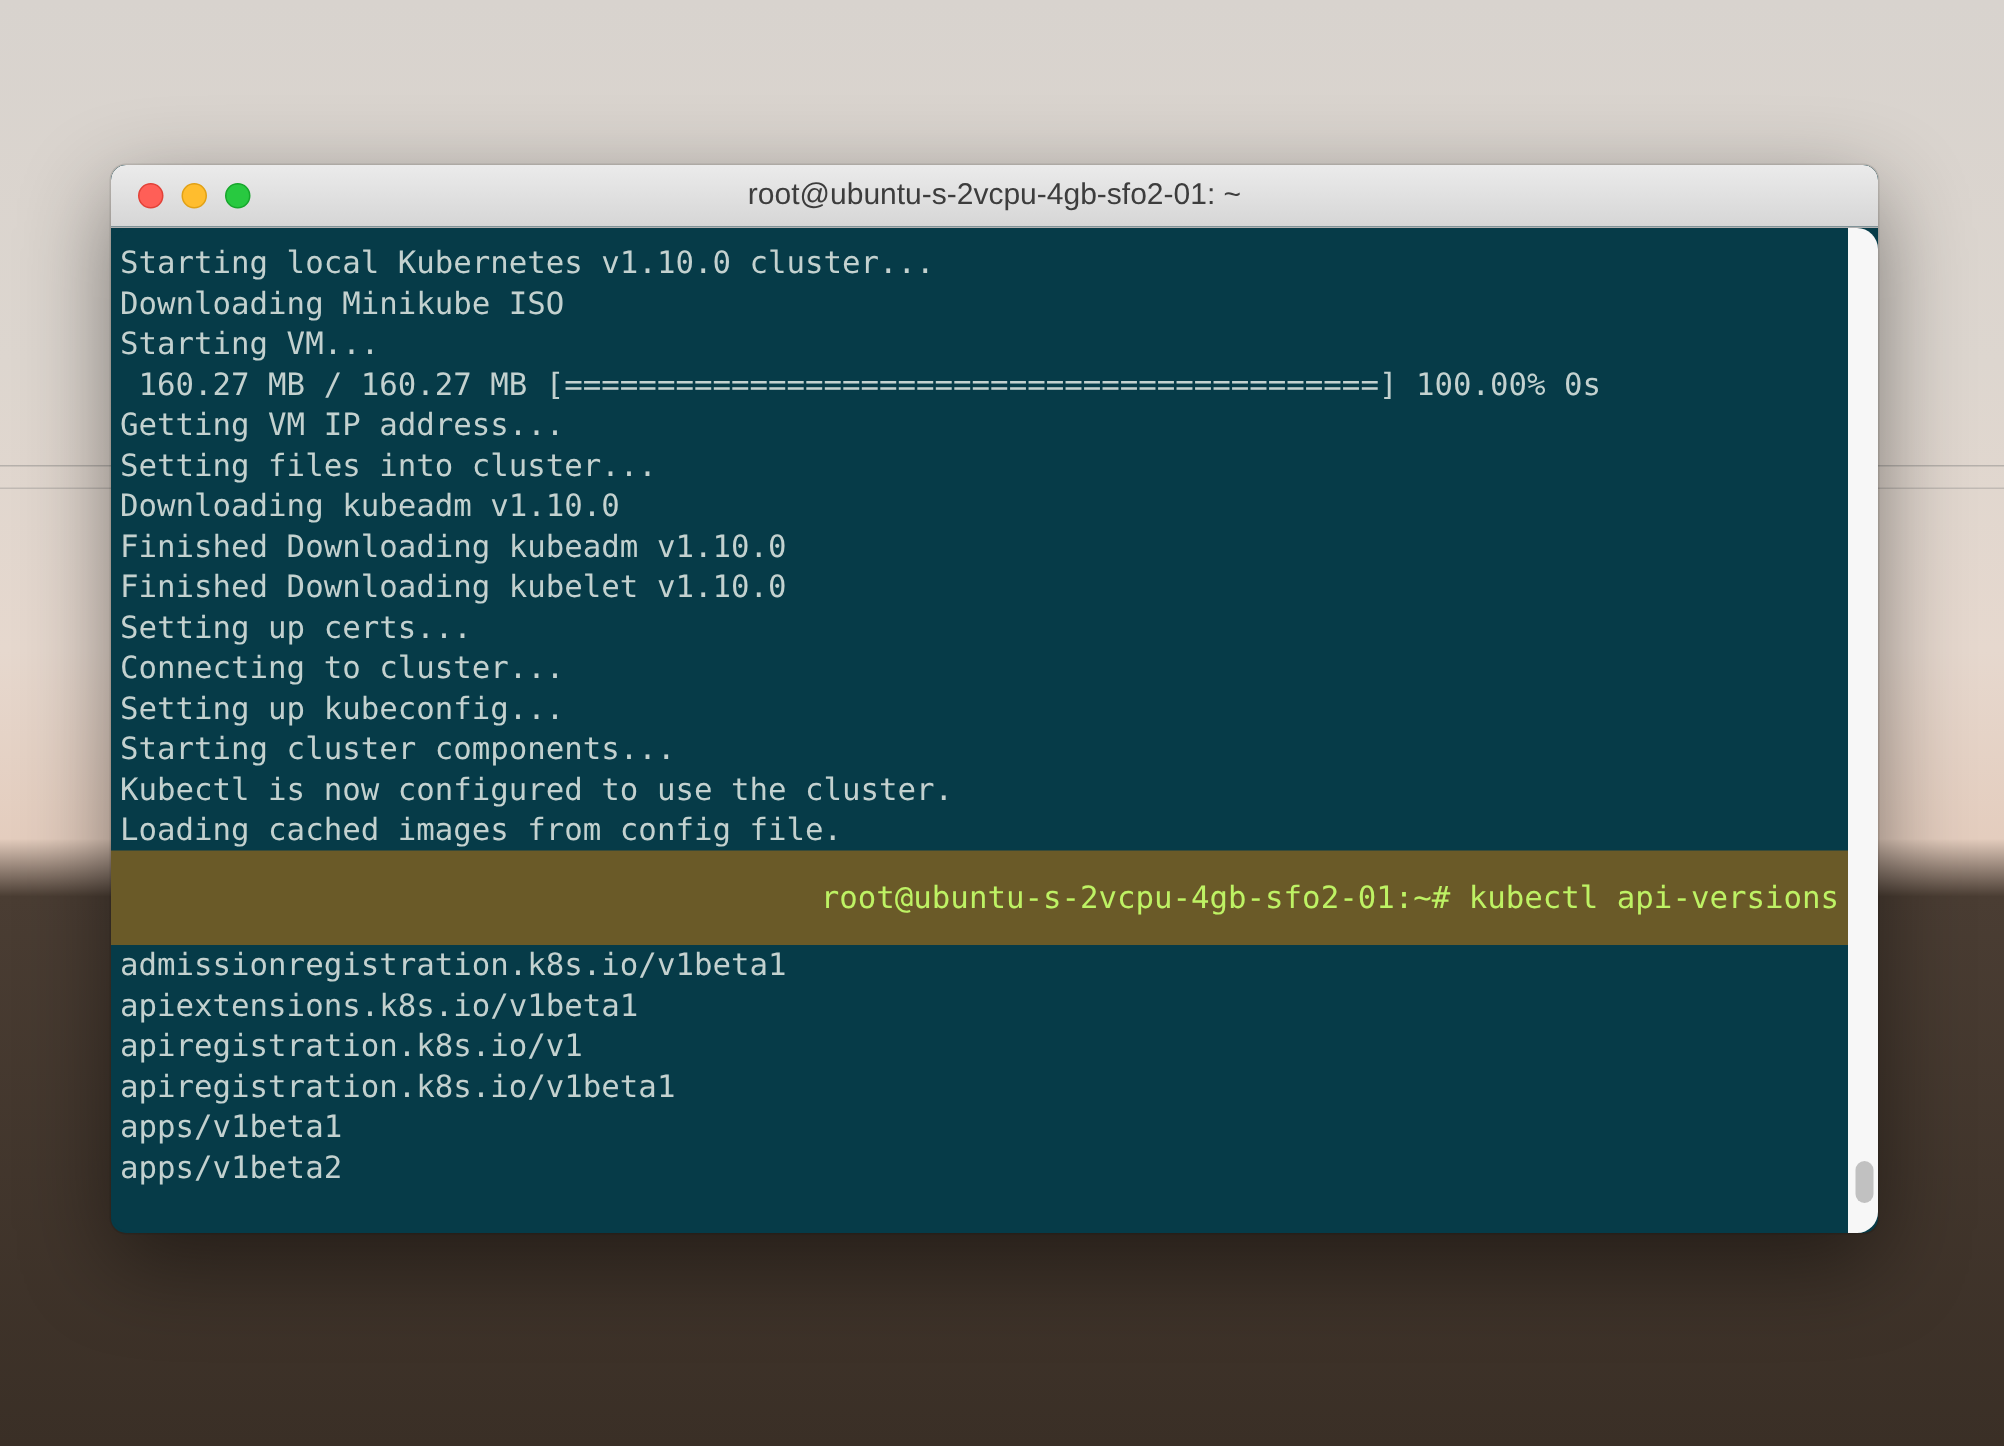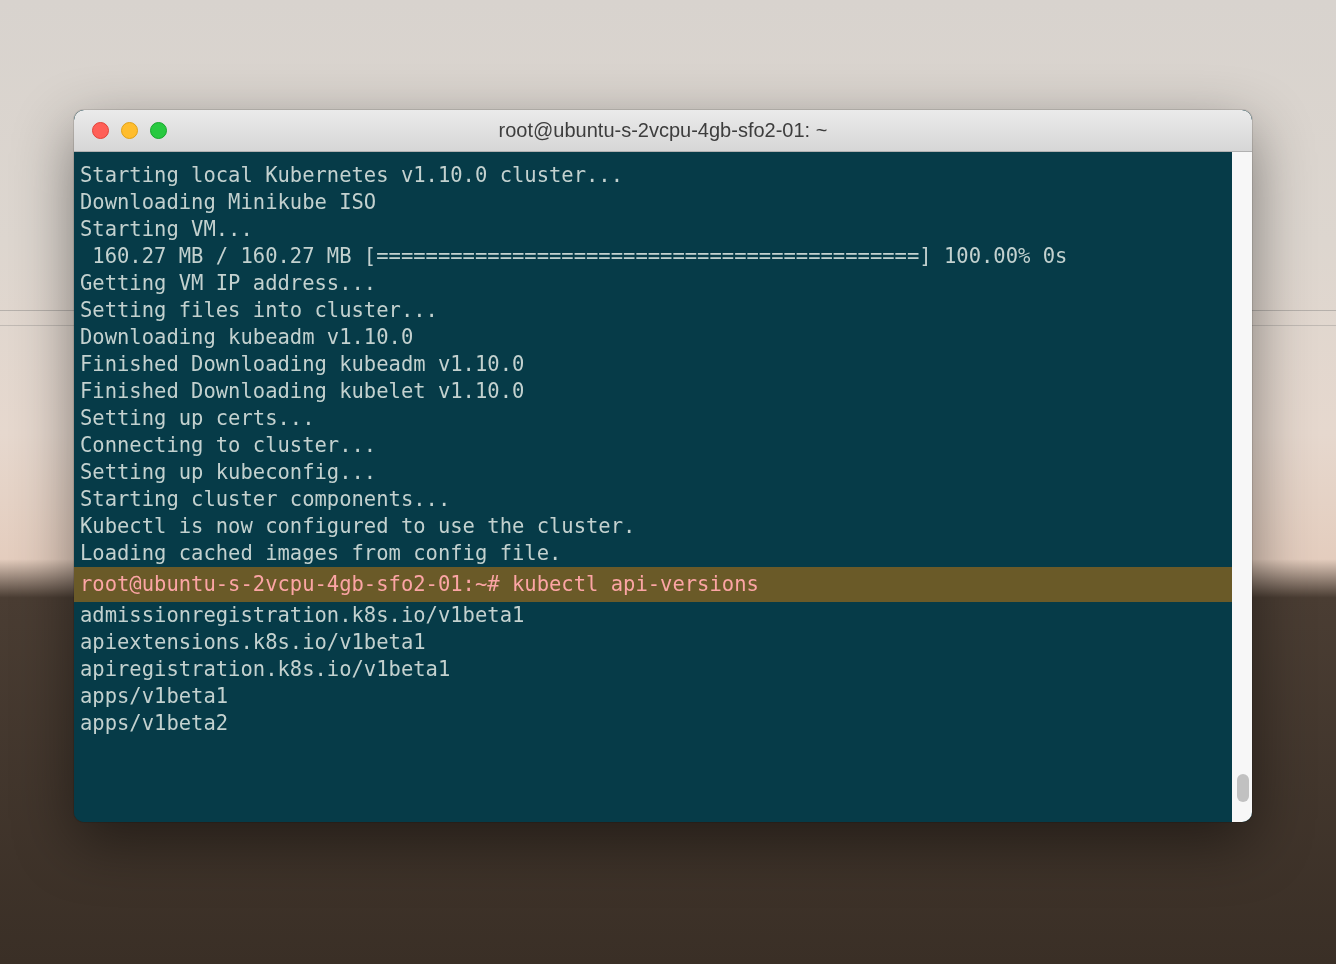--- a/index.html
+++ b/index.html
@@ -83,30 +83,32 @@
     .terminal-body {
       flex: 1;
       background: #063b48;
       padding: 10px 0 0 0;
       font-family: "Menlo", "Monaco", "Consolas", monospace;
       font-size: 20.5px;
       line-height: 27px;
       color: #c3d1cf;
       position: relative;
       overflow: hidden;
+      border-radius: 14px;
     }
     .term-line {
       white-space: pre;
       padding: 0 6px;
     }
     .highlight-line {
       background: #6a5a28;
-      color: #fca5a5;
-      padding: 4px 6px;
+      color: #bef264;
+      padding: 18px 6px;
       white-space: pre;
+      text-align: right;
     }
     .scrollbar-track {
       position: absolute;
       right: 0;
       top: 0;
       bottom: 0;
       width: 20px;
       background: #f7f7f7;
     }
     .scrollbar-thumb {
@@ -154,18 +156,19 @@
       <div class="term-line">Finished Downloading kubelet v1.10.0</div>
       <div class="term-line">Setting up certs...</div>
       <div class="term-line">Connecting to cluster...</div>
       <div class="term-line">Setting up kubeconfig...</div>
       <div class="term-line">Starting cluster components...</div>
       <div class="term-line">Kubectl is now configured to use the cluster.</div>
       <div class="term-line">Loading cached images from config file.</div>
       <div class="highlight-line">root@ubuntu-s-2vcpu-4gb-sfo2-01:~# kubectl api-versions</div>
       <div class="term-line">admissionregistration.k8s.io/v1beta1</div>
       <div class="term-line">apiextensions.k8s.io/v1beta1</div>
+      <div class="term-line">apiregistration.k8s.io/v1</div>
       <div class="term-line">apiregistration.k8s.io/v1beta1</div>
       <div class="term-line">apps/v1beta1</div>
       <div class="term-line">apps/v1beta2</div>
     </div>
   </div>
 </div>
 
 </body></html>

